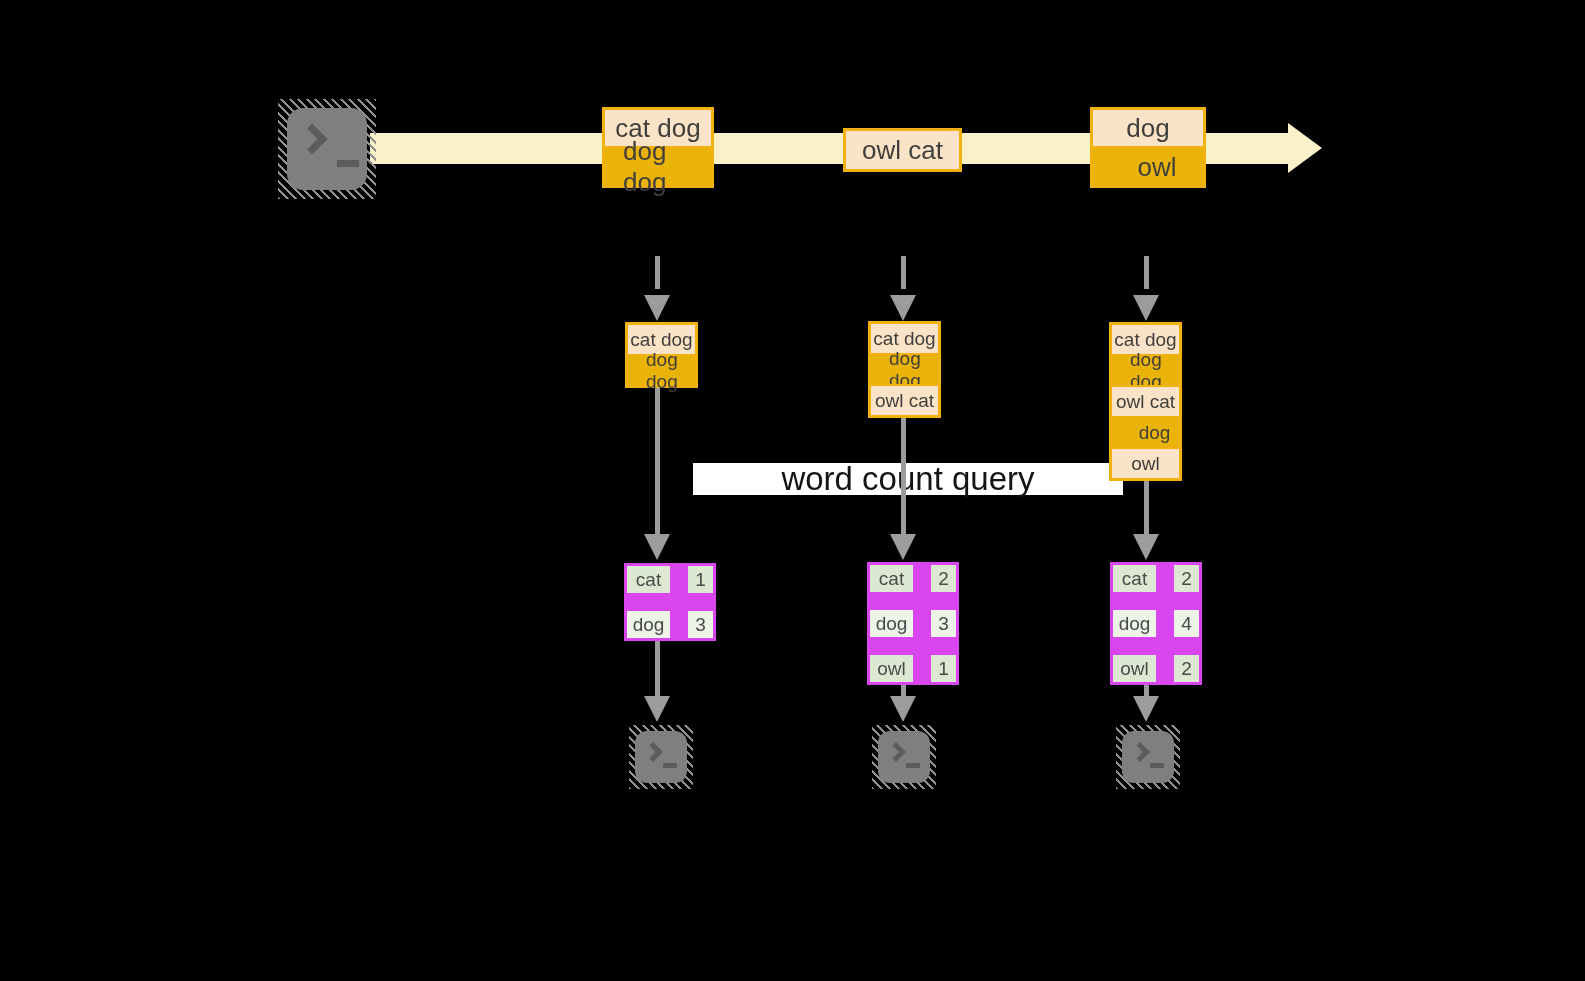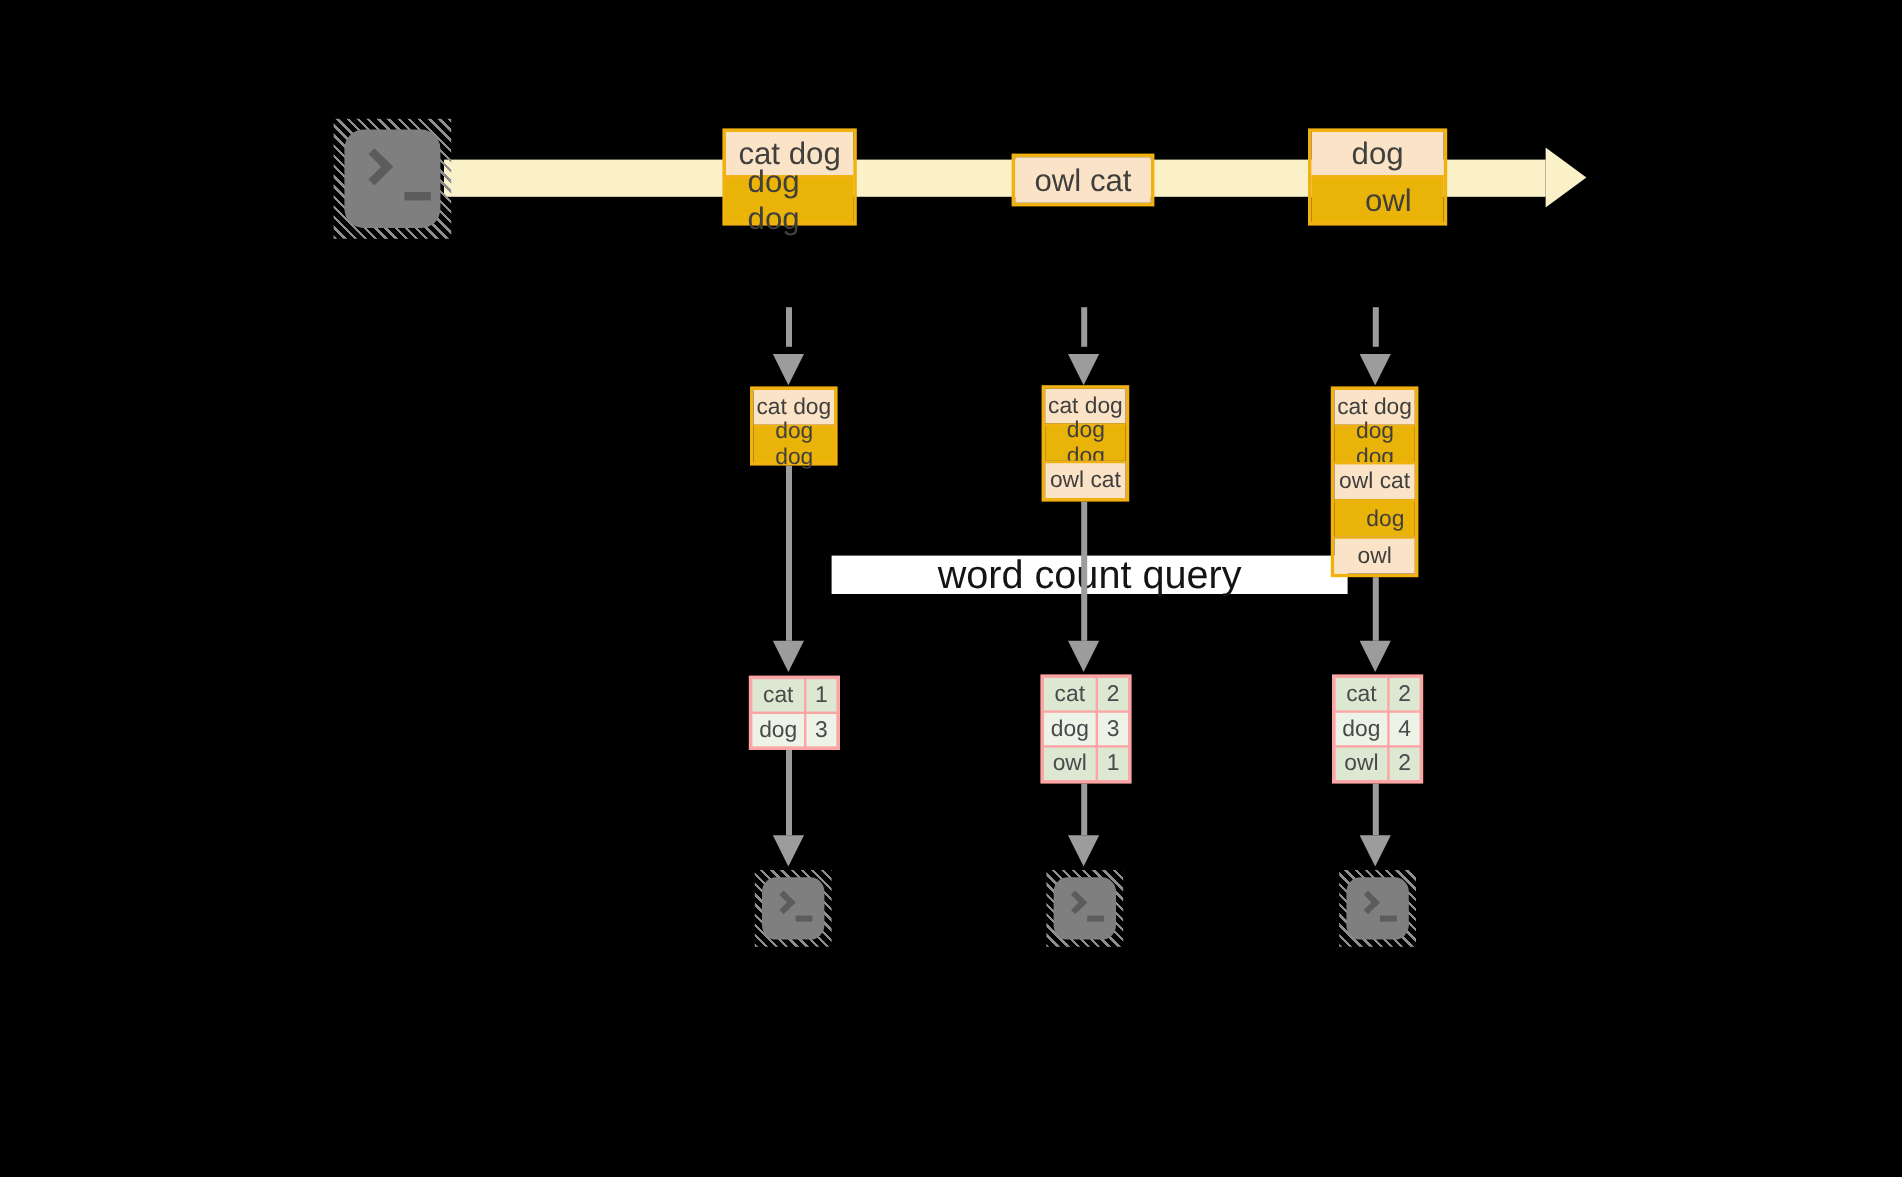--- a/index.html
+++ b/index.html
@@ -49,21 +49,21 @@
   
   .q1{left:655px;top:388px;height:146px;} .q2{left:901px;top:418px;height:116px;} .q3{left:1144px;top:481px;height:53px;}
   .qh1{left:644px;top:534px;} .qh2{left:890px;top:534px;} .qh3{left:1133px;top:534px;}
   
   .s1{left:655px;top:625px;height:71px;} .s2{left:901px;top:653px;height:43px;} .s3{left:1144px;top:653px;height:43px;}
   .sh1{left:644px;top:696px;} .sh2{left:890px;top:696px;} .sh3{left:1133px;top:696px;}
   
   .qband{position:absolute;left:693px;top:463px;width:430px;height:32px;background:#FFFFFF;z-index:1;
     display:flex;align-items:center;justify-content:center;font-size:33px;color:#141414;}
   
-  .gtable{position:absolute;background:#fca5a5;padding:3px;display:grid;grid-template-columns:43px 25px;gap:2px;z-index:3;}
+  .gtable{position:absolute;background:#d946ef;padding:3px;display:grid;grid-template-columns:43px 25px;gap:18px;z-index:3;}
   .gcell{height:27px;display:flex;align-items:center;justify-content:center;font-size:19px;color:#4A4A4A;}
   .gdark{background:#DCE8D2;} .glight{background:#EDF3E7;}
   .t1{left:624px;top:563px;} .t2{left:867px;top:562px;} .t3{left:1110px;top:562px;}
 </style>
 </head>
 <body>
 
 <div class="canvas">
 
   <div class="band"></div>

